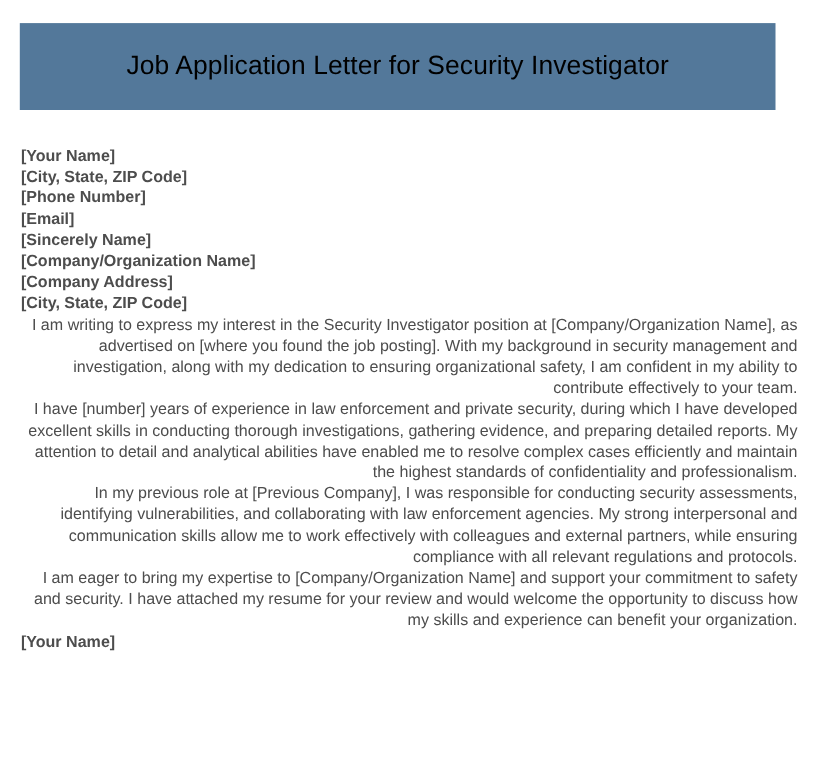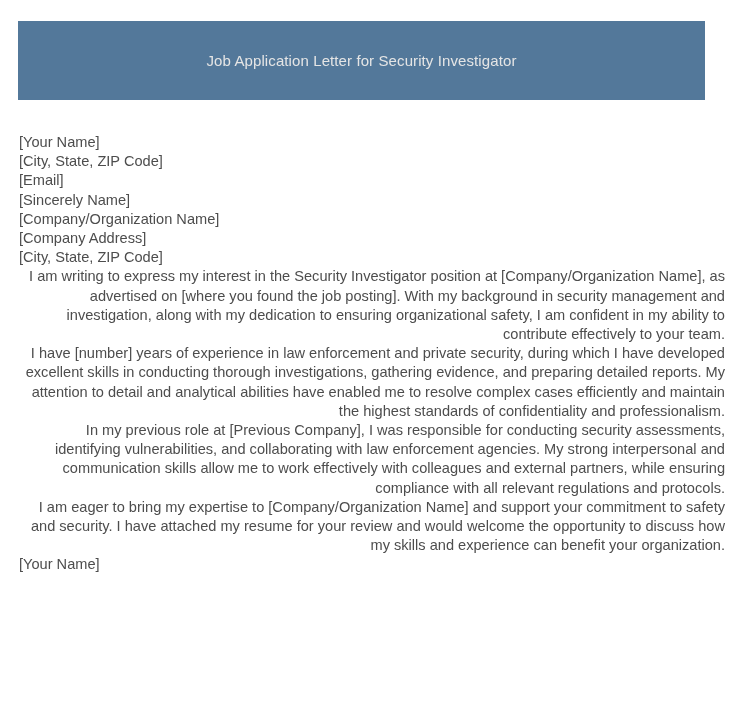--- a/index.html
+++ b/index.html
@@ -30,22 +30,22 @@
     top: 21px;
     width: 687px;
     height: 79px;
     background: #53789A;
     display: flex;
     align-items: center;
     justify-content: center;
     box-sizing: border-box;
   }
   .header-title {
-    color: #e5e5e5;
-    font-size: 15px;
+    color: #000000;
+    font-size: 24px;
     font-weight: normal;
     letter-spacing: 0.1px;
     line-height: 1.2;
     text-align: center;
     margin: 0;
     padding: 0;
     white-space: nowrap;
   }
 
   
@@ -57,40 +57,42 @@
     color: #4d4d4d;
     font-size: 14.6px;
     line-height: 19.2px;
     text-align: left;
   }
   .letter-line {
     margin: 0;
     padding: 0;
     white-space: pre-wrap;
     word-wrap: break-word;
+    font-weight: bold;
   }
   .letter-para {
     margin: 0;
     padding: 0;
     text-align: right;
   }
 </style>
 </head>
 <body>
 
 <div class="page">
 
   <div class="header-banner">
     <h1 class="header-title">Job Application Letter for Security Investigator</h1>
   </div>
 
   <div class="letter-body">
 
     <div class="letter-line">[Your Name]</div>
     <div class="letter-line">[City, State, ZIP Code]</div>
+    <div class="letter-line">[Phone Number]</div>
 
     <div class="letter-line">[Email]</div>
 
     <div class="letter-line">[Sincerely Name]</div>
     <div class="letter-line">[Company/Organization Name]</div>
     <div class="letter-line">[Company Address]</div>
     <div class="letter-line">[City, State, ZIP Code]</div>
 
 
     <p class="letter-para">I am writing to express my interest in the Security Investigator position at [Company/Organization Name], as advertised on [where you found the job posting]. With my background in security management and investigation, along with my dedication to ensuring organizational safety, I am confident in my ability to contribute effectively to your team.</p>

